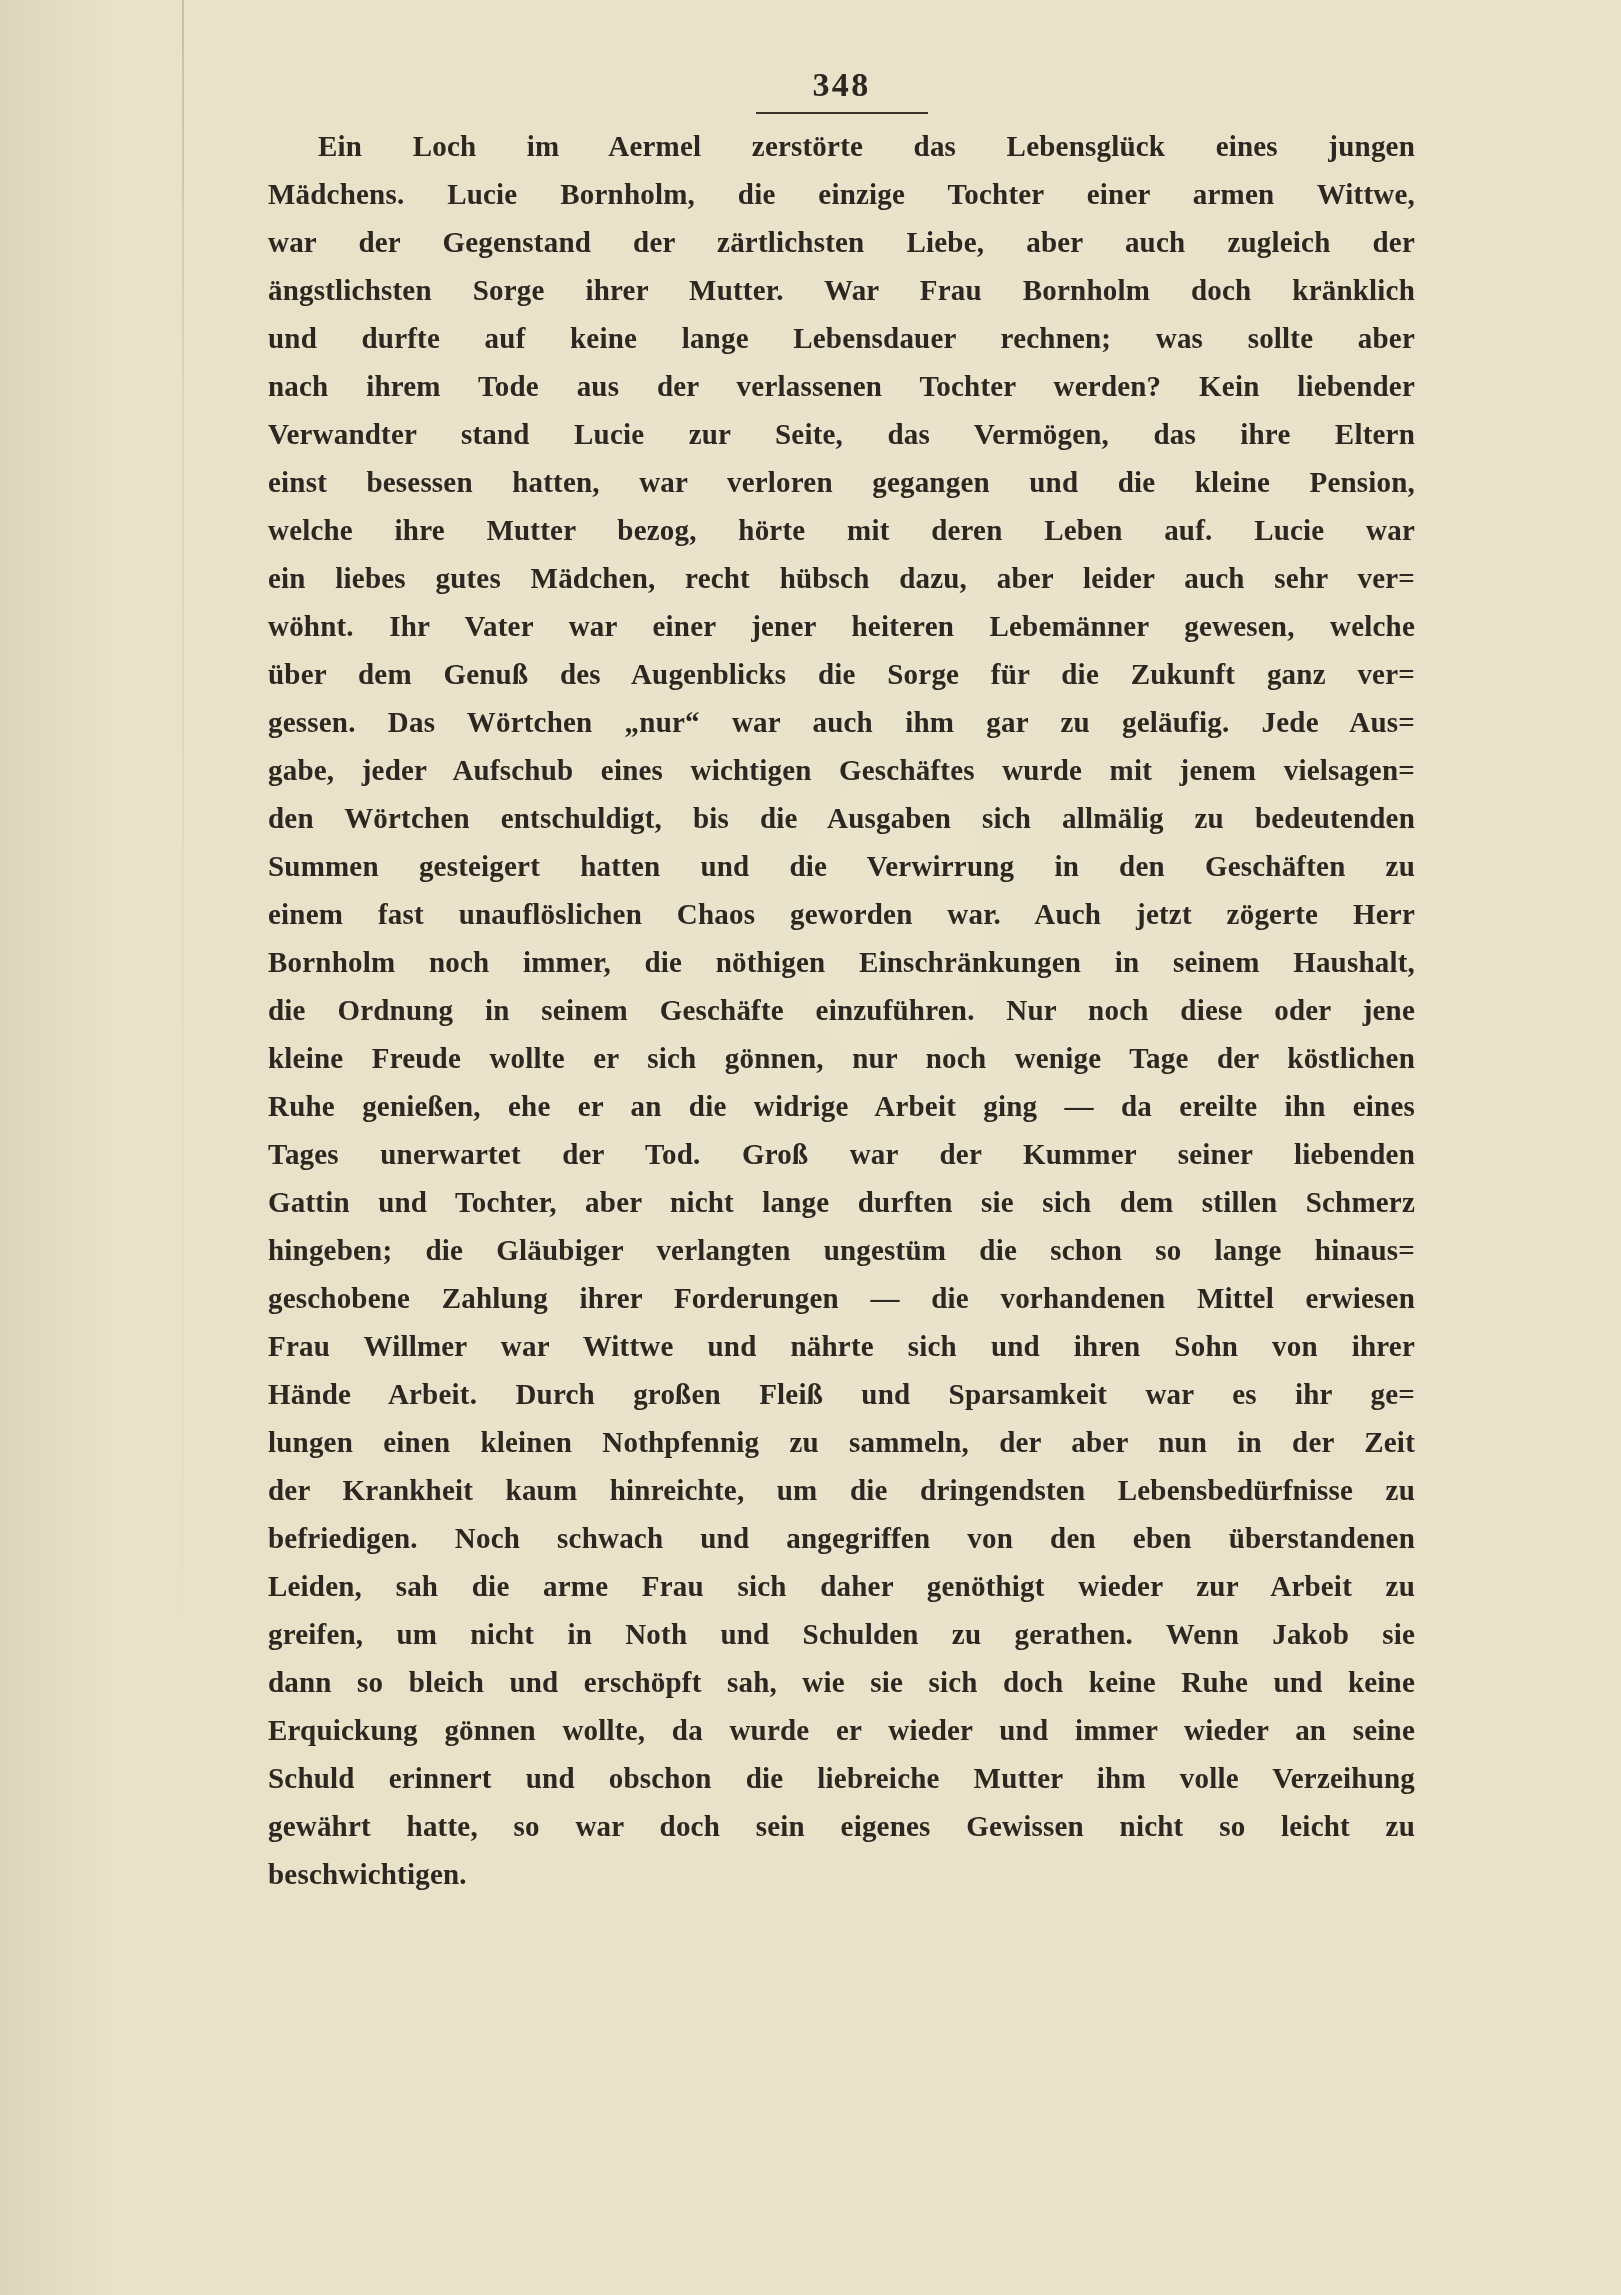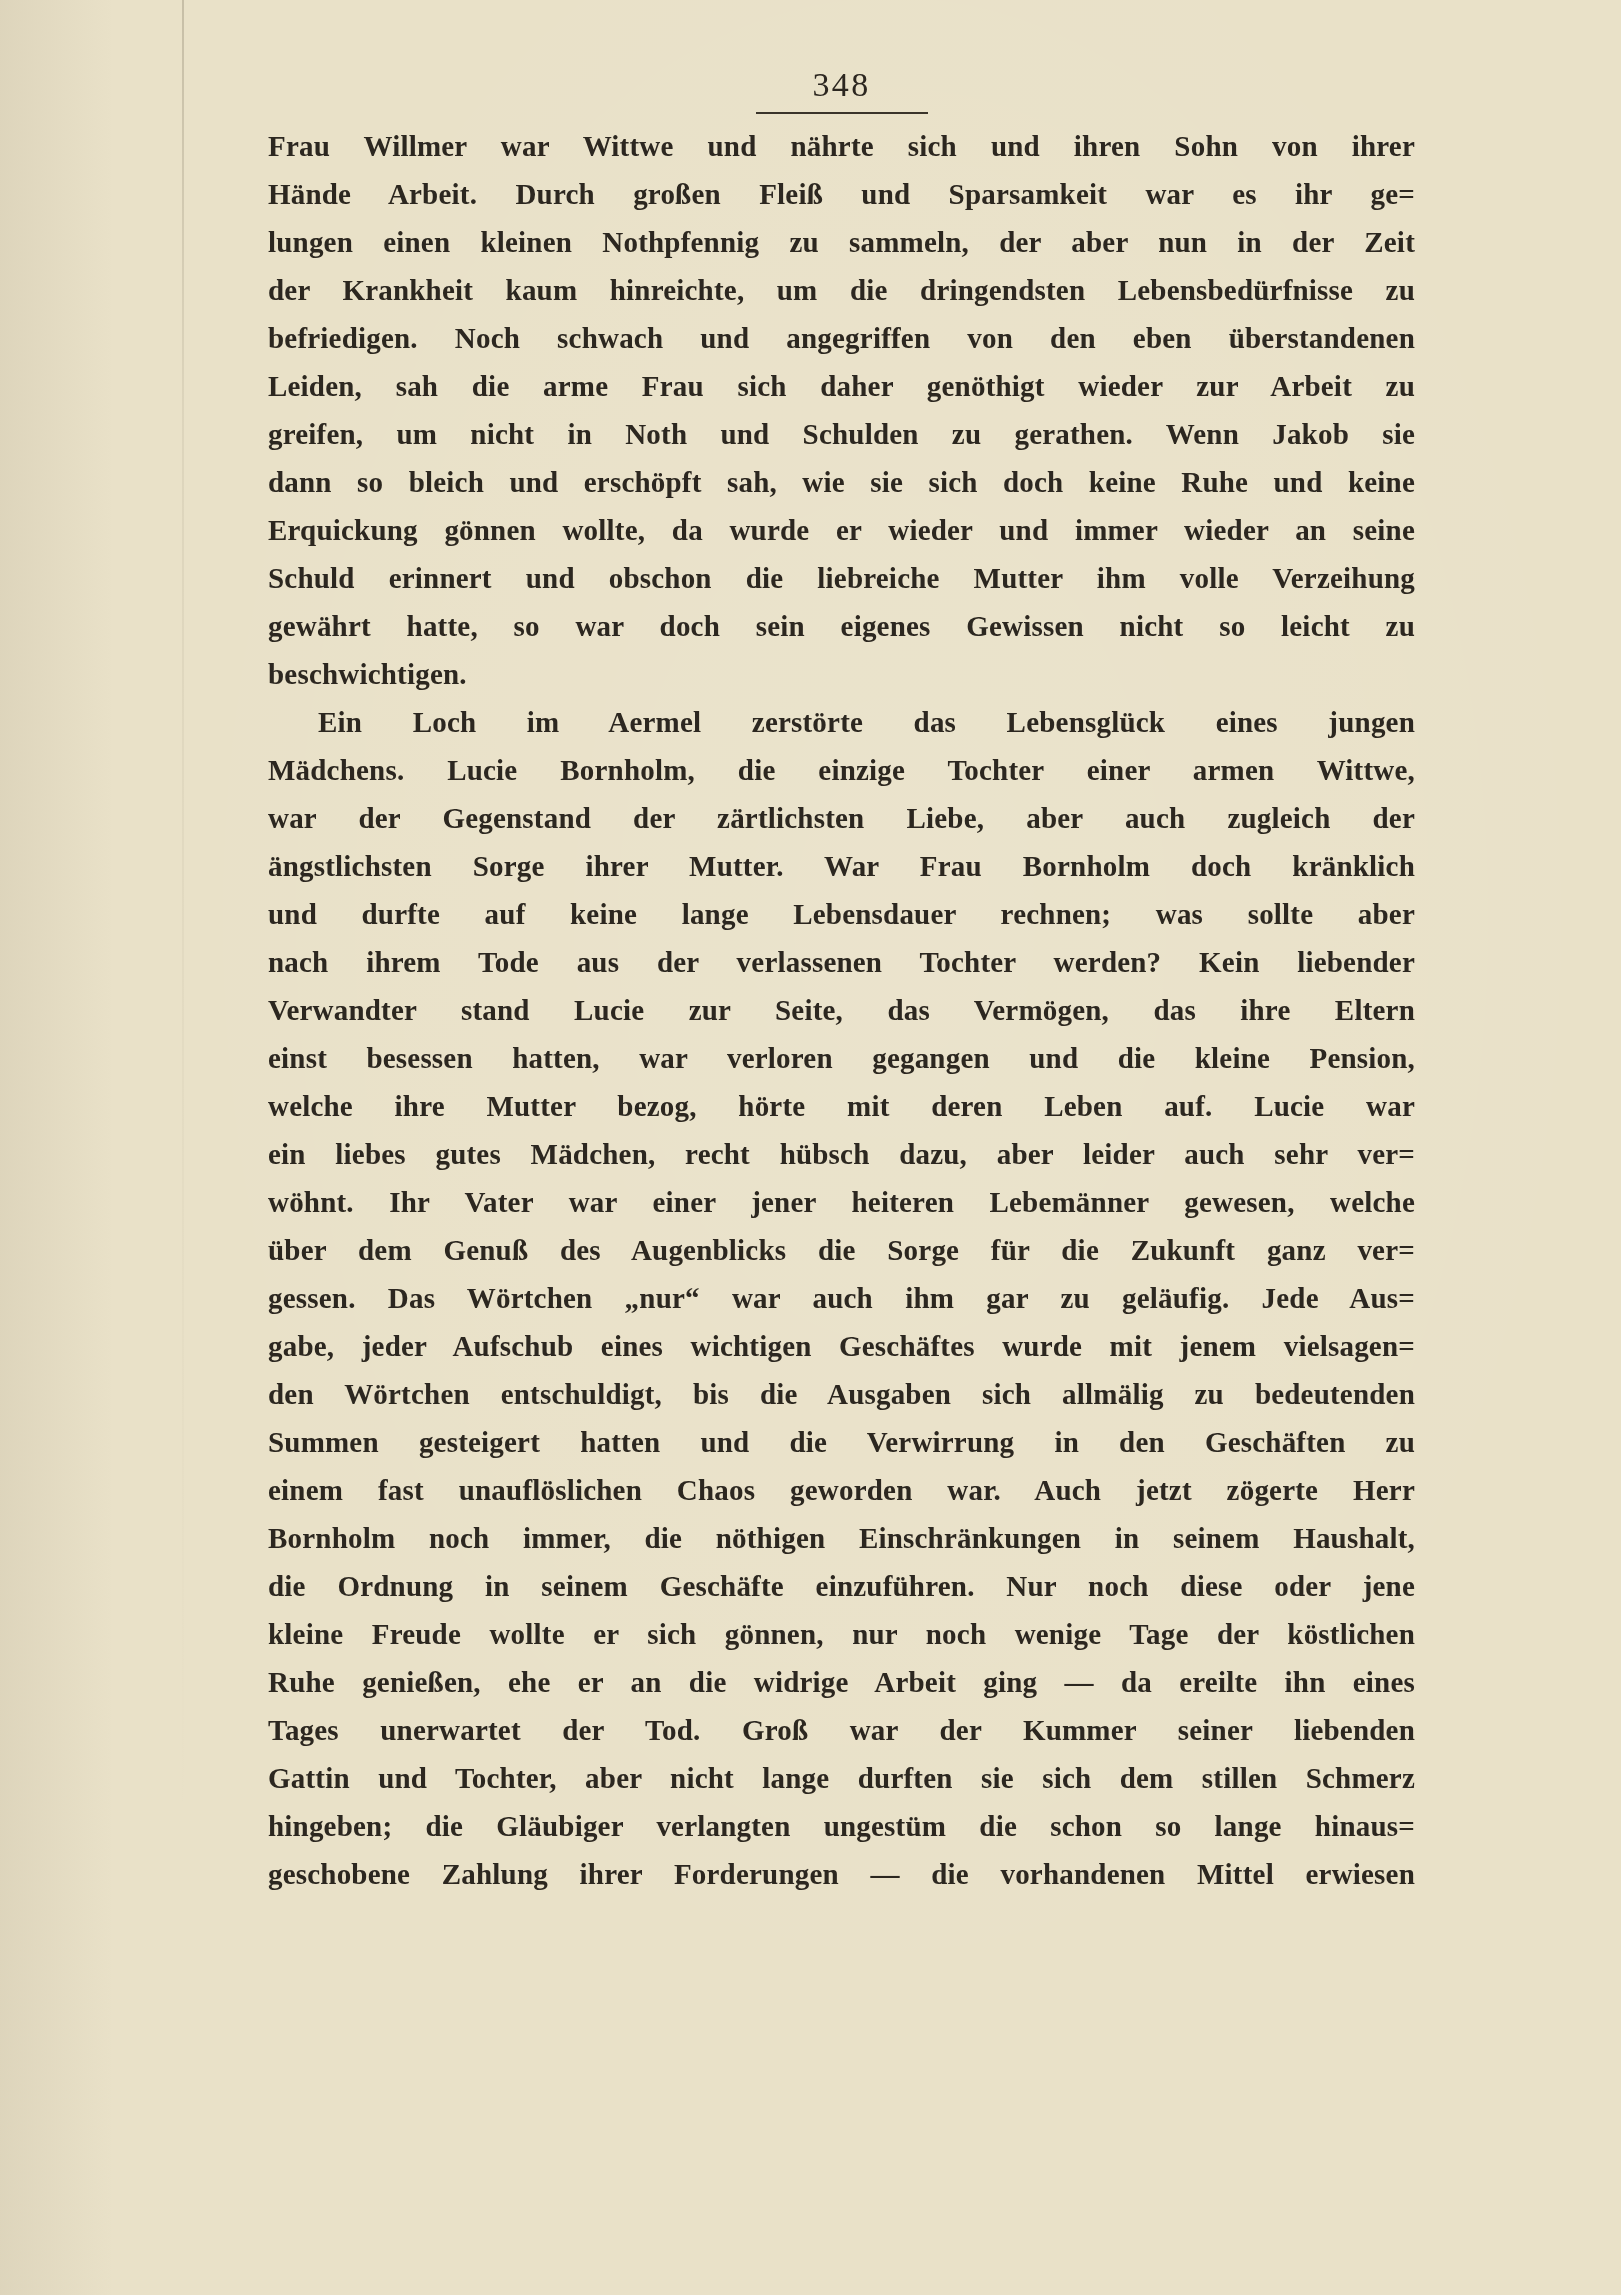--- a/index.html
+++ b/index.html
@@ -38,21 +38,21 @@
   .page-header {
     position: absolute;
     left: 268px;
     top: 66px;
     width: 1147px;
     text-align: center;
   }
   .page-number {
     display: inline-block;
     font-size: 34px;
-    font-weight: 400;
+    font-weight: 700;
     letter-spacing: 2.4px;
     color: #2c2720;
   }
   .page-number-rule {
     width: 172px;
     height: 2.4px;
     background: #3a342a;
     margin: 8px auto 0 auto;
   }
   .text-block {
@@ -89,34 +89,20 @@
 <div class="page">
   <div class="fold-line"></div>
 
   <div class="page-header">
     <div class="page-number">348</div>
     <div class="page-number-rule"></div>
   </div>
 
   <div class="text-block" id="text-block">
       <div class="paragraph">
-        <div class="line">Frau Willmer war Wittwe und nährte sich und ihren Sohn von ihrer</div>
-        <div class="line">Hände Arbeit. Durch großen Fleiß und Sparsamkeit war es ihr ge=</div>
-        <div class="line">lungen einen kleinen Nothpfennig zu sammeln, der aber nun in der Zeit</div>
-        <div class="line">der Krankheit kaum hinreichte, um die dringendsten Lebensbedürfnisse zu</div>
-        <div class="line">befriedigen. Noch schwach und angegriffen von den eben überstandenen</div>
-        <div class="line">Leiden, sah die arme Frau sich daher genöthigt wieder zur Arbeit zu</div>
-        <div class="line">greifen, um nicht in Noth und Schulden zu gerathen. Wenn Jakob sie</div>
-        <div class="line">dann so bleich und erschöpft sah, wie sie sich doch keine Ruhe und keine</div>
-        <div class="line">Erquickung gönnen wollte, da wurde er wieder und immer wieder an seine</div>
-        <div class="line">Schuld erinnert und obschon die liebreiche Mutter ihm volle Verzeihung</div>
-        <div class="line">gewährt hatte, so war doch sein eigenes Gewissen nicht so leicht zu</div>
-        <div class="line no-justify">beschwichtigen.</div>
-      </div>
-      <div class="paragraph">
         <div class="line indent">Ein Loch im Aermel zerstörte das Lebensglück eines jungen</div>
         <div class="line">Mädchens. Lucie Bornholm, die einzige Tochter einer armen Wittwe,</div>
         <div class="line">war der Gegenstand der zärtlichsten Liebe, aber auch zugleich der</div>
         <div class="line">ängstlichsten Sorge ihrer Mutter. War Frau Bornholm doch kränklich</div>
         <div class="line">und durfte auf keine lange Lebensdauer rechnen; was sollte aber</div>
         <div class="line">nach ihrem Tode aus der verlassenen Tochter werden? Kein liebender</div>
         <div class="line">Verwandter stand Lucie zur Seite, das Vermögen, das ihre Eltern</div>
         <div class="line">einst besessen hatten, war verloren gegangen und die kleine Pension,</div>
         <div class="line">welche ihre Mutter bezog, hörte mit deren Leben auf. Lucie war</div>
         <div class="line">ein liebes gutes Mädchen, recht hübsch dazu, aber leider auch sehr ver=</div>
@@ -129,15 +115,29 @@
         <div class="line">einem fast unauflöslichen Chaos geworden war. Auch jetzt zögerte Herr</div>
         <div class="line">Bornholm noch immer, die nöthigen Einschränkungen in seinem Haushalt,</div>
         <div class="line">die Ordnung in seinem Geschäfte einzuführen. Nur noch diese oder jene</div>
         <div class="line">kleine Freude wollte er sich gönnen, nur noch wenige Tage der köstlichen</div>
         <div class="line">Ruhe genießen, ehe er an die widrige Arbeit ging — da ereilte ihn eines</div>
         <div class="line">Tages unerwartet der Tod. Groß war der Kummer seiner liebenden</div>
         <div class="line">Gattin und Tochter, aber nicht lange durften sie sich dem stillen Schmerz</div>
         <div class="line">hingeben; die Gläubiger verlangten ungestüm die schon so lange hinaus=</div>
         <div class="line">geschobene Zahlung ihrer Forderungen — die vorhandenen Mittel erwiesen</div>
       </div>
+      <div class="paragraph">
+        <div class="line">Frau Willmer war Wittwe und nährte sich und ihren Sohn von ihrer</div>
+        <div class="line">Hände Arbeit. Durch großen Fleiß und Sparsamkeit war es ihr ge=</div>
+        <div class="line">lungen einen kleinen Nothpfennig zu sammeln, der aber nun in der Zeit</div>
+        <div class="line">der Krankheit kaum hinreichte, um die dringendsten Lebensbedürfnisse zu</div>
+        <div class="line">befriedigen. Noch schwach und angegriffen von den eben überstandenen</div>
+        <div class="line">Leiden, sah die arme Frau sich daher genöthigt wieder zur Arbeit zu</div>
+        <div class="line">greifen, um nicht in Noth und Schulden zu gerathen. Wenn Jakob sie</div>
+        <div class="line">dann so bleich und erschöpft sah, wie sie sich doch keine Ruhe und keine</div>
+        <div class="line">Erquickung gönnen wollte, da wurde er wieder und immer wieder an seine</div>
+        <div class="line">Schuld erinnert und obschon die liebreiche Mutter ihm volle Verzeihung</div>
+        <div class="line">gewährt hatte, so war doch sein eigenes Gewissen nicht so leicht zu</div>
+        <div class="line no-justify">beschwichtigen.</div>
+      </div>
     </div>
 </div>
 
 
 </body></html>

